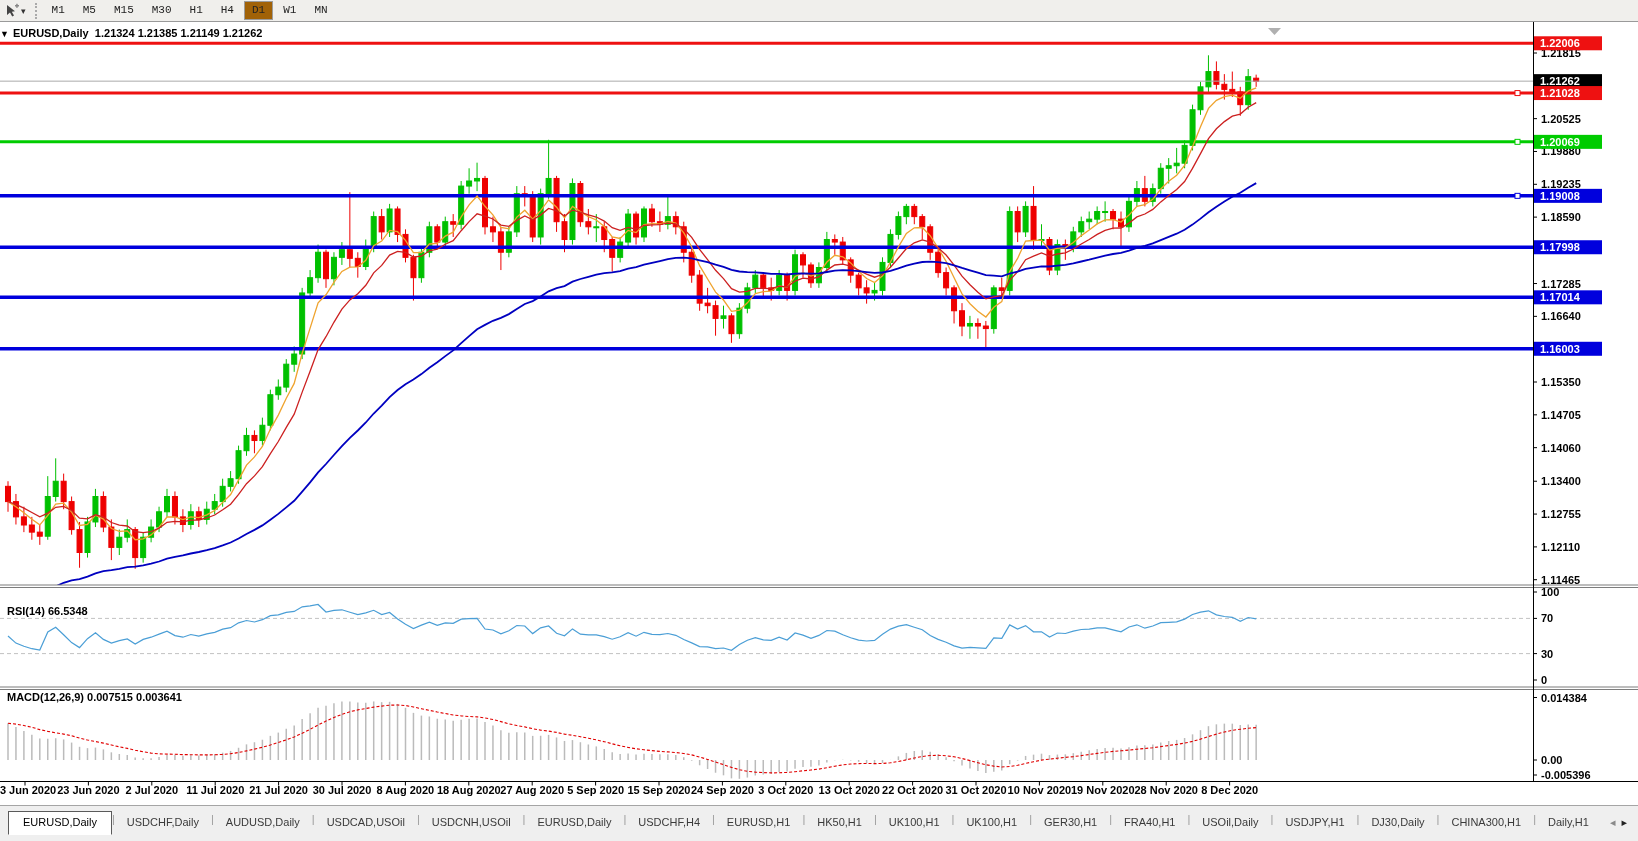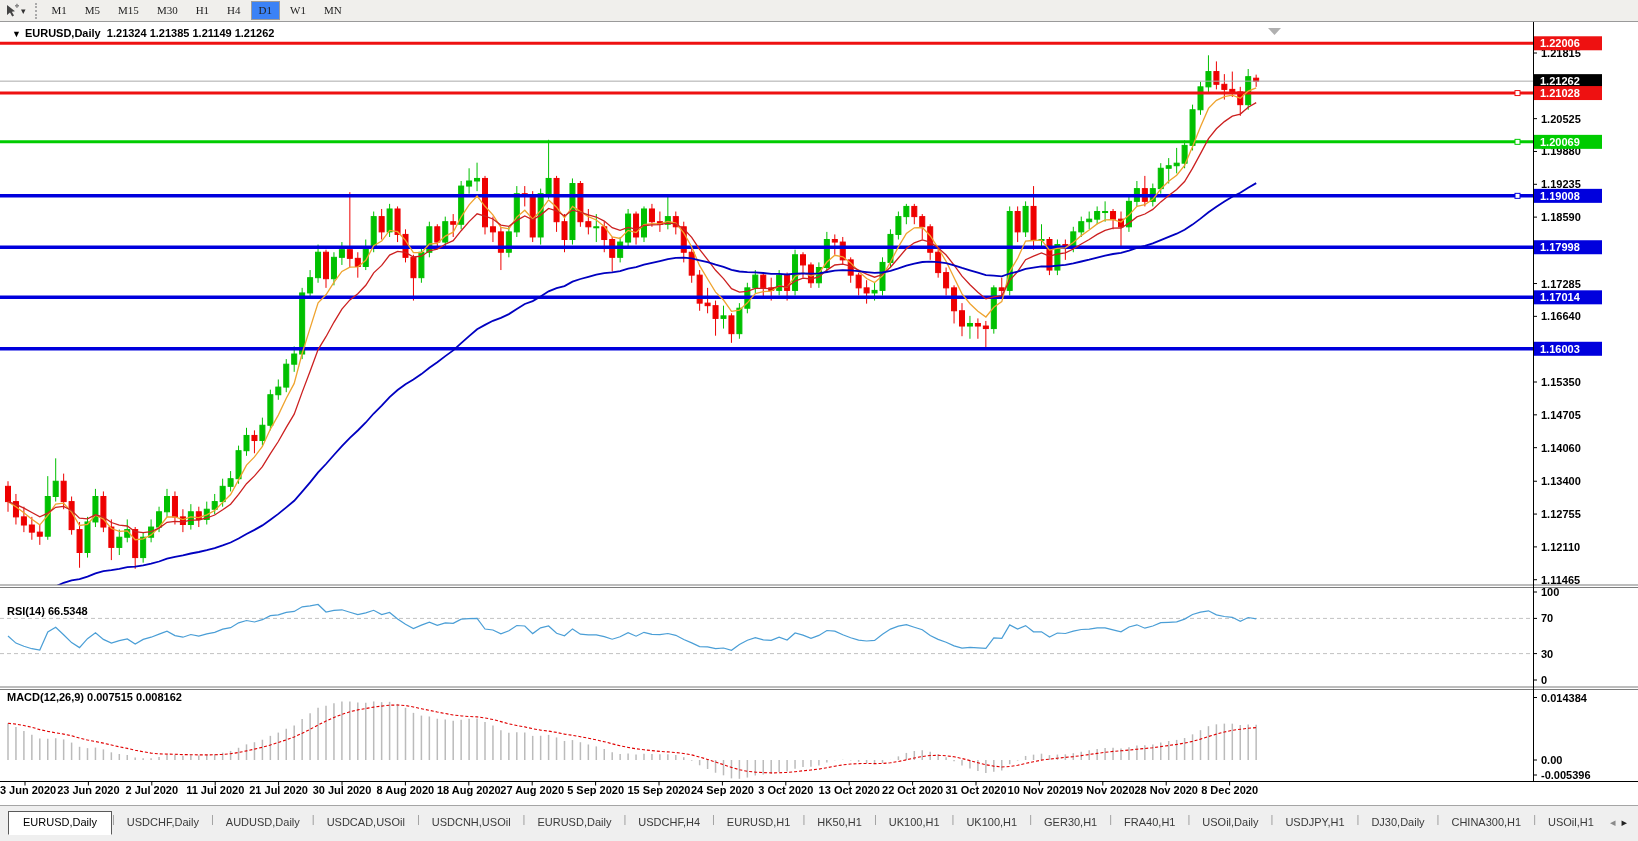--- a/index.html
+++ b/index.html
@@ -7,27 +7,27 @@
        font-family:"Liberation Sans","DejaVu Sans",sans-serif;position:relative}
 
   
   .toolbar{position:absolute;top:0;left:0;width:1638px;height:22px;background:#f0efec;
            border-bottom:1px solid #9a9a9a;display:flex;align-items:center;
            padding-left:4px;box-sizing:border-box}
   .tool-icon{width:16px;height:16px;display:inline-block}
   .caret{font-size:9px;color:#333;margin:0 3px 0 1px}
   .grip{height:16px;border-left:2px dotted #aaa;margin:0 6px}
   .tf-btn{font-size:11px;color:#222;padding:1px 7px;margin:0 1px;border:1px solid transparent;
-          background:transparent;font-family:Liberation Serif, serif;line-height:15px;cursor:default}
-  .tf-btn.active{background:#3b82f6;border:1px solid #9c9c9c}
+          background:transparent;font-family:Liberation Mono, monospace;line-height:15px;cursor:default}
+  .tf-btn.active{background:#a16207;border:1px solid #9c9c9c}
 
   
   .chart-svg{position:absolute;top:22px;left:0}
   .overlay{position:absolute;font-size:11px;font-weight:bold;color:#000;white-space:pre;z-index:3}
-  #chart-title{top:27px;left:12px}
+  #chart-title{top:27px;left:0}
   #chart-title .tri{font-size:9px;margin-right:4px}
   #rsi-label{top:605px;left:7px}
   #macd-label{top:691px;left:7px}
 
   
   .tabbar{position:absolute;left:0;top:805px;width:1638px;height:36px;background:#efefef;
           border-top:1px solid #a5a5a5;box-sizing:border-box}
   .tabs{display:flex;align-items:flex-end;height:28px;padding-left:8px}
   .tab{font-size:11px;color:#3a3a3a;padding:5px 12px 6px;white-space:nowrap;cursor:default}
   .tab.active{background:#fff;border:1px solid #5a5a5a;border-bottom:1px solid #fff;
@@ -60,21 +60,21 @@
       <button class="tf-btn">H4</button>
       <button class="tf-btn active">D1</button>
       <button class="tf-btn">W1</button>
       <button class="tf-btn">MN</button>
     </span>
 </div>
 
 <div class="overlay" id="chart-title"><span class="tri">▼</span><span>EURUSD,Daily</span>  <span>1.21324 1.21385 1.21149 1.21262</span></div>
 
 <div class="overlay" id="rsi-label">RSI(14) 66.5348</div>
-<div class="overlay" id="macd-label">MACD(12,26,9) 0.007515 0.008162</div>
+<div class="overlay" id="macd-label">MACD(12,26,9) 0.007515 0.003641</div>
 
 <svg class="chart-svg" id="chart" width="1638" height="783">
     <rect x="0" y="0" width="1638" height="783" fill="#ffffff"></rect>
     <defs>
       <clipPath id="mainClip">
         <rect x="0" y="0" width="1533" height="563"></rect>
       </clipPath>
       <clipPath id="macdClip">
         <rect x="0" y="668" width="1533" height="90"></rect>
       </clipPath>
@@ -714,16 +714,16 @@
       <div class="tab">FRA40,H1</div>
       <span class="tab-sep">|</span>
       <div class="tab">USOil,Daily</div>
       <span class="tab-sep">|</span>
       <div class="tab">USDJPY,H1</div>
       <span class="tab-sep">|</span>
       <div class="tab">DJ30,Daily</div>
       <span class="tab-sep">|</span>
       <div class="tab">CHINA300,H1</div>
       <span class="tab-sep">|</span>
-      <div class="tab">USOil,H1</div>
+      <div class="tab">Daily,H1</div>
     </div>
   <div class="tab-arrows"><span class="dim">◂</span><span>▸</span></div>
 </div>
 
 </body></html>

